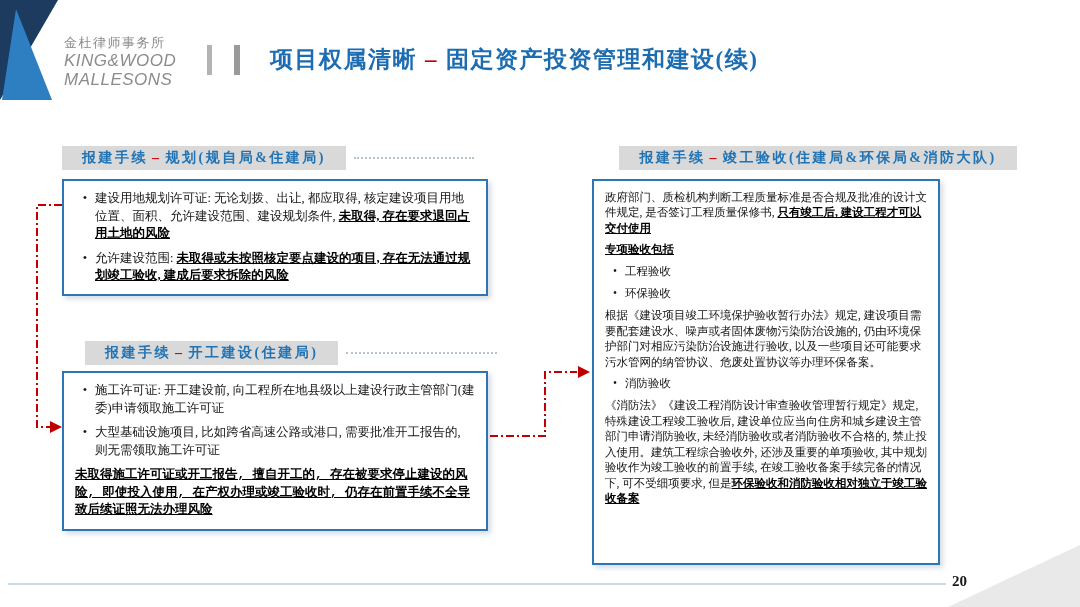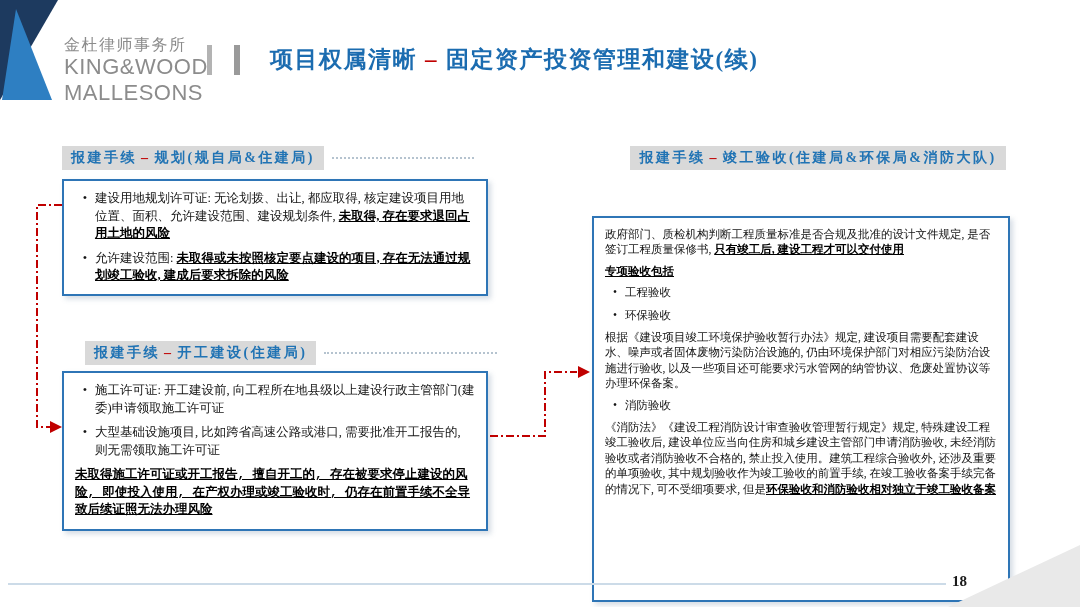--- a/index.html
+++ b/index.html
@@ -9,36 +9,36 @@
     font-family:"Liberation Serif", serif; color:#141414;
   }
 
   
   .corner-navy { position:absolute; left:0; top:0; width:150px; height:100px;
     background:#1d3a5f; clip-path:polygon(0 0, 58px 0, 0 100px); }
   .corner-blue { position:absolute; left:0; top:0; width:150px; height:100px;
     background:#2e7fc2; clip-path:polygon(16px 9px, 52px 100px, 2px 100px); }
   .logo-text { position:absolute; left:64px; top:36px; color:#8c8c8c;
     font-family:"Liberation Sans", sans-serif; line-height:1.15; }
-  .logo-cn { font-size:16px; letter-spacing:1.5px; }
-  .logo-en { font-size:22px; letter-spacing:0.5px; }
+  .logo-cn { font-size:13px; letter-spacing:1.5px; }
+  .logo-en { font-size:17px; letter-spacing:0.5px;font-style:italic; }
 
   
   .title-row { position:absolute; left:207px; top:44px; display:flex; align-items:center;gap:18px; }
   .tbar { display:inline-block; height:30px; margin-right:4px; }
   .tbar1 { width:5px; background:#b3b3b3; }
   .tbar2 { width:6px; background:#9a9a9a; margin-right:12px; }
   .title { font-size:23px; font-weight:bold; color:#1b6cb0; letter-spacing:1.5px; white-space:nowrap; }
   .red { color:#c00000; }
   .title .red { margin:0 8px; }
 
   
   .hdr-row { position:absolute; display:flex; align-items:center; }
   .chip { background:#d9d9d9; color:#2073b4; font-size:14px; font-weight:bold;
-    letter-spacing:2.5px; padding:3px 9px; white-space:nowrap; }
+    letter-spacing:2.5px; padding:3px 20px; white-space:nowrap; }
   .chip .red { margin:0 4px; }
   .dotline { flex:1; height:0; border-bottom:2px dotted #b5c3cf; margin-left:8px; }
 
   
   .cbox { position:absolute; background:#fff; border:2px solid #2e75b6;
     box-shadow:3px 3px 5px rgba(90,120,150,0.25); padding:9px 11px; }
   .cbox.left { font-size:12.5px; line-height:1.4; }
   .cbox.right { font-size:11.5px; line-height:1.34; }
   .bullet-row { display:flex; margin-bottom:7px; }
   .bullet-row:last-child { margin-bottom:0; }
@@ -107,21 +107,21 @@
       <div class="btext">大型基础设施项目, 比如跨省高速公路或港口, 需要批准开工报告的, 则无需领取施工许可证</div>
     </div>
     <div class="para emph" style="margin-top:8px;font-family:Liberation Mono, monospace;">未取得施工许可证或开工报告, 擅自开工的, 存在被要求停止建设的风险, 即使投入使用, 在产权办理或竣工验收时, 仍存在前置手续不全导致后续证照无法办理风险</div>
   </div>
 
   <div class="hdr-row" style="left:592px; top:146px; width:452px;flex-direction:column;">
     <div class="chip"><span>报建手续</span><span class="red">–</span><span>竣工验收(住建局&amp;环保局&amp;消防大队)</span></div>
     <div class="dotline"></div>
   </div>
 
-  <div class="cbox right" style="left:592px; top:179px; width:418px; height:386px;margin-top:37px;">
+  <div class="cbox right" style="left:592px; top:179px; width:348px; height:386px;">
     <div class="para"><span>政府部门、质检机构判断工程质量标准是否合规及批准的设计文件规定, 是否签订工程质量保修书, </span><span class="emph">只有竣工后, 建设工程才可以交付使用</span></div>
     <div class="para emph">专项验收包括</div>
     <div class="bullet-row">
       <span class="marker">•</span>
       <div class="btext">工程验收</div>
     </div>
     <div class="bullet-row">
       <span class="marker">•</span>
       <div class="btext">环保验收</div>
     </div>
@@ -135,15 +135,15 @@
 
   <svg class="arrows" viewBox="0 0 1080 607" xmlns="http://www.w3.org/2000/svg">
     <polyline points="62,205 37,205 37,427 50,427" fill="none" stroke="#c00000" stroke-width="2" stroke-dasharray="8 3 2 3"></polyline>
     <polygon points="62,427 50,421 50,433" fill="#c00000"></polygon>
     <polyline points="490,436 545,436 545,372 577,372" fill="none" stroke="#c00000" stroke-width="2" stroke-dasharray="8 3 2 3"></polyline>
     <polygon points="590,372 578,366 578,378" fill="#c00000"></polygon>
   </svg>
 
   <div class="footer-line"></div>
   <div class="corner-gray"></div>
-  <div class="page-num">18</div>
+  <div class="page-num">20</div>
 
 </div>
 
 </body></html>

